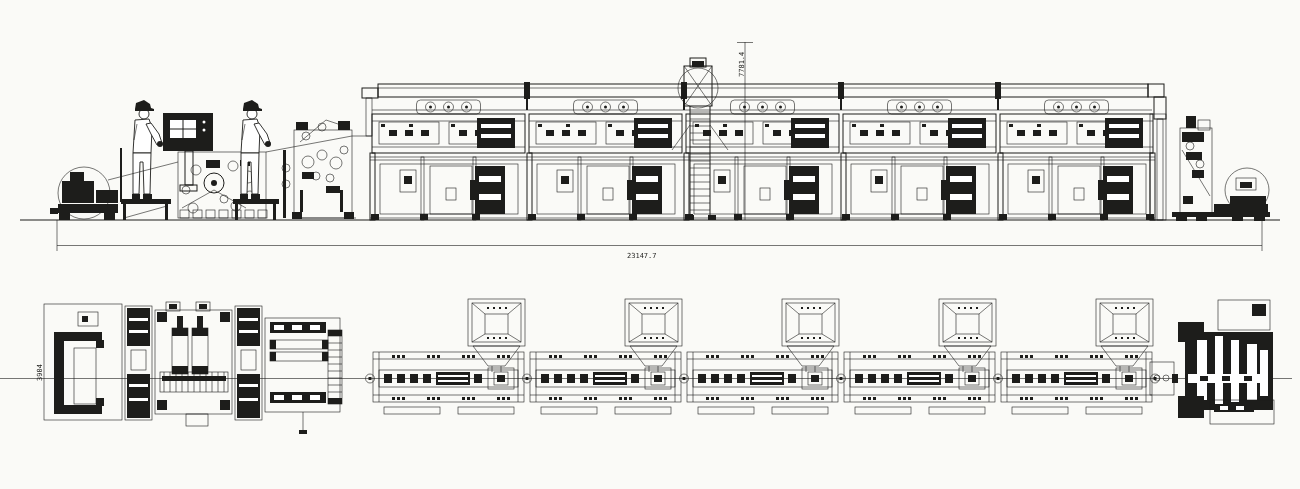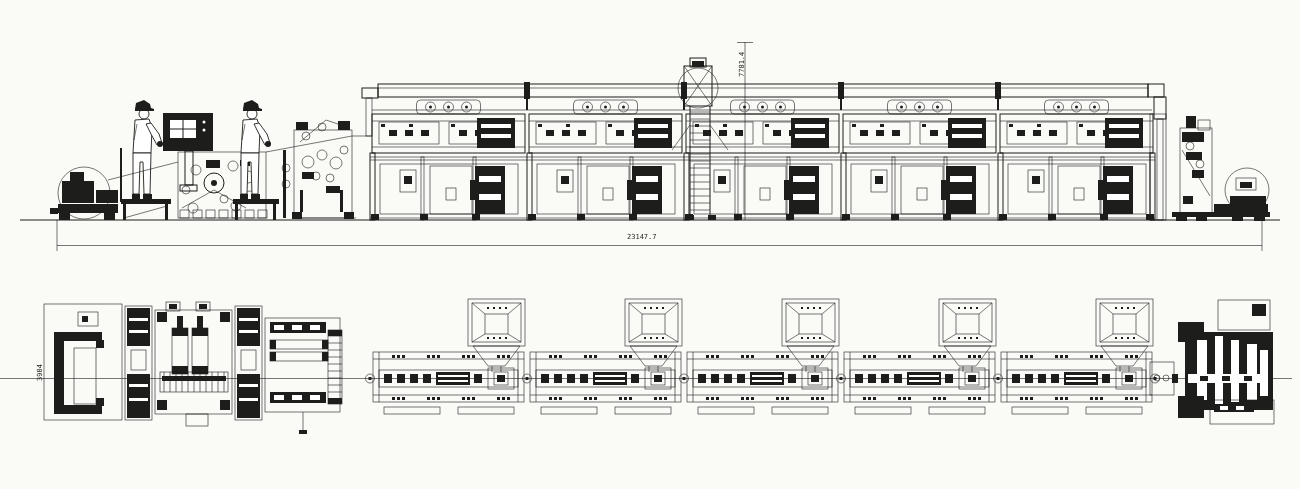--- a/index.html
+++ b/index.html
@@ -913,16 +913,16 @@
           <rect x="1222" y="376" width="8" height="5" class="fl"></rect>
           <rect x="1244" y="376" width="8" height="5" class="fl"></rect>
           <rect x="1178" y="396" width="26" height="22" class="fl"></rect>
           <rect x="1210" y="400" width="64" height="24" class="tn"></rect>
           <rect x="1214" y="404" width="40" height="8" class="fl"></rect>
           <rect x="1220" y="406" width="8" height="4" class="wh"></rect>
           <rect x="1236" y="406" width="8" height="4" class="wh"></rect>
         </g>
       </g>
     </svg>
-  <div class="dim h" style="left:627px;top:233px;text-align:right;">23147.7</div>
+  <div class="dim h" style="left:627px;top:252px;text-align:right;">23147.7</div>
   <div class="dim v" style="left:738px;top:77px;">7781.4</div>
   <div class="dim v" style="left:36px;top:381px;">3904</div>
 </div>
 
 </body></html>

